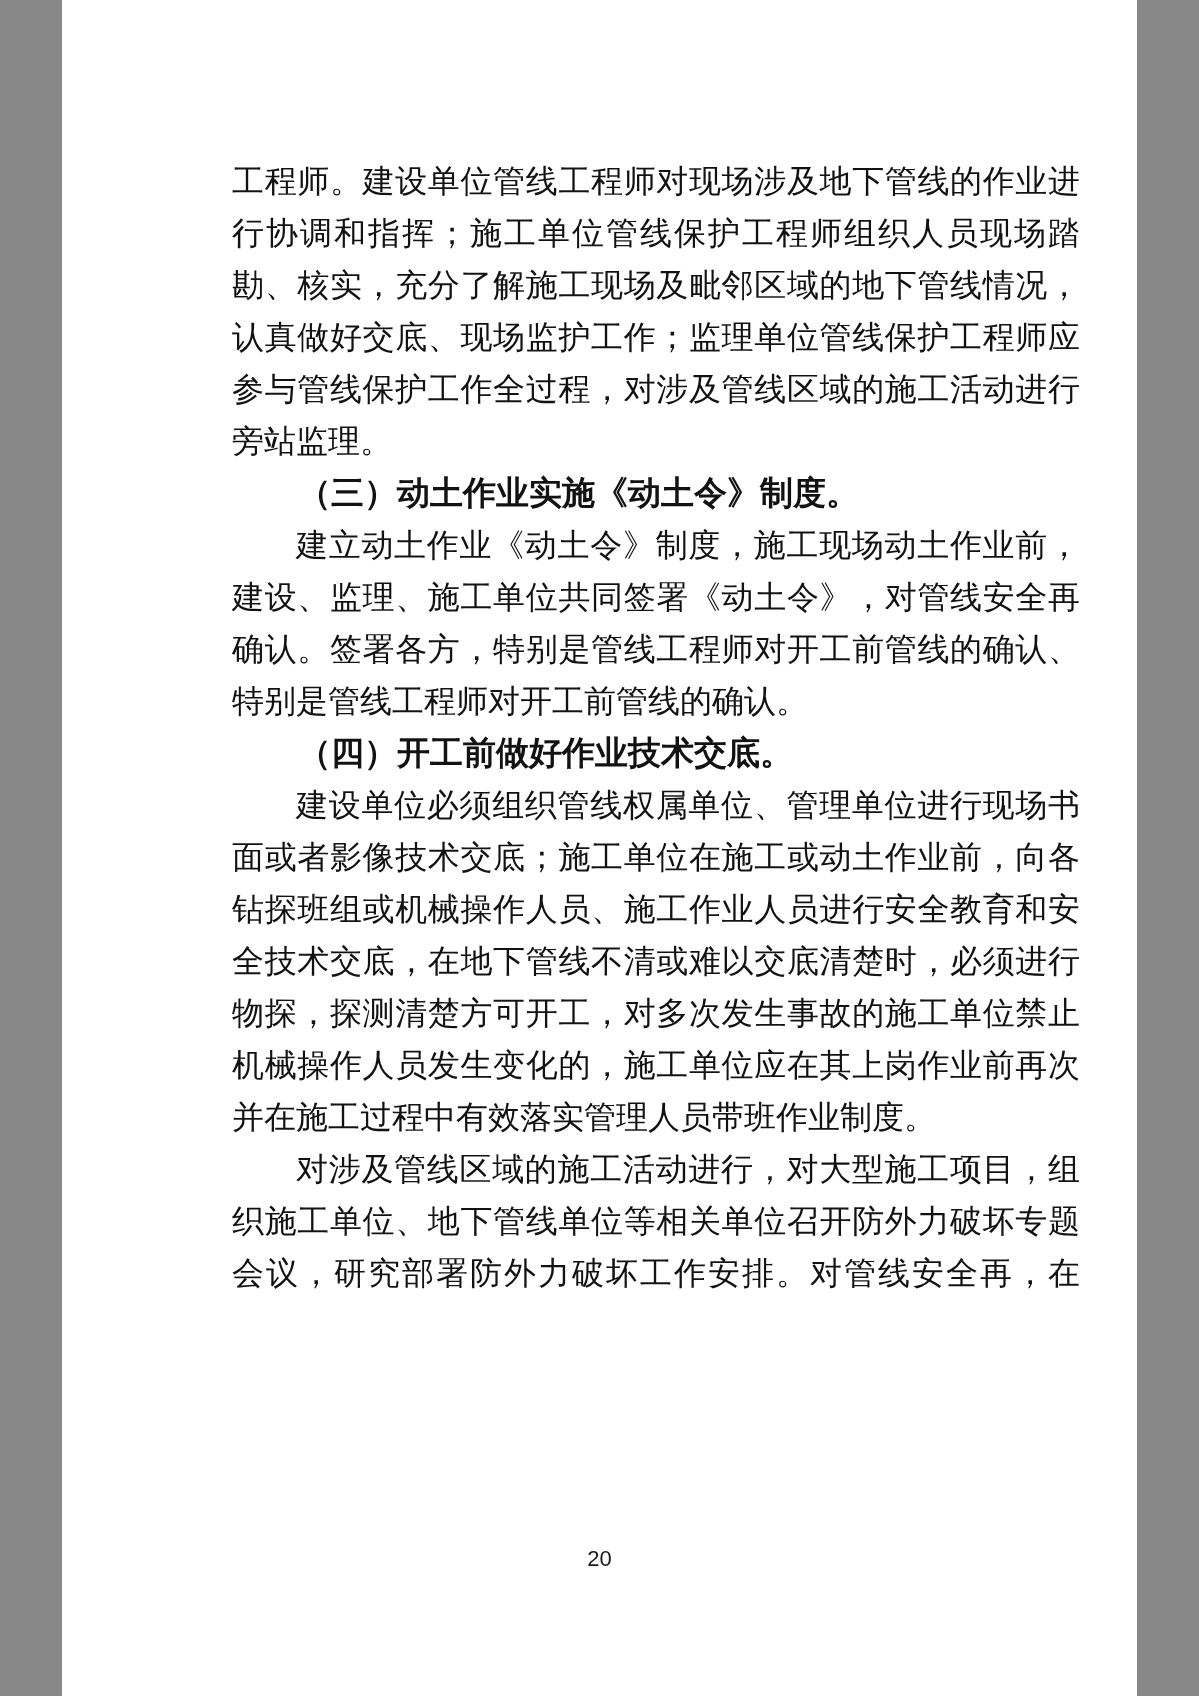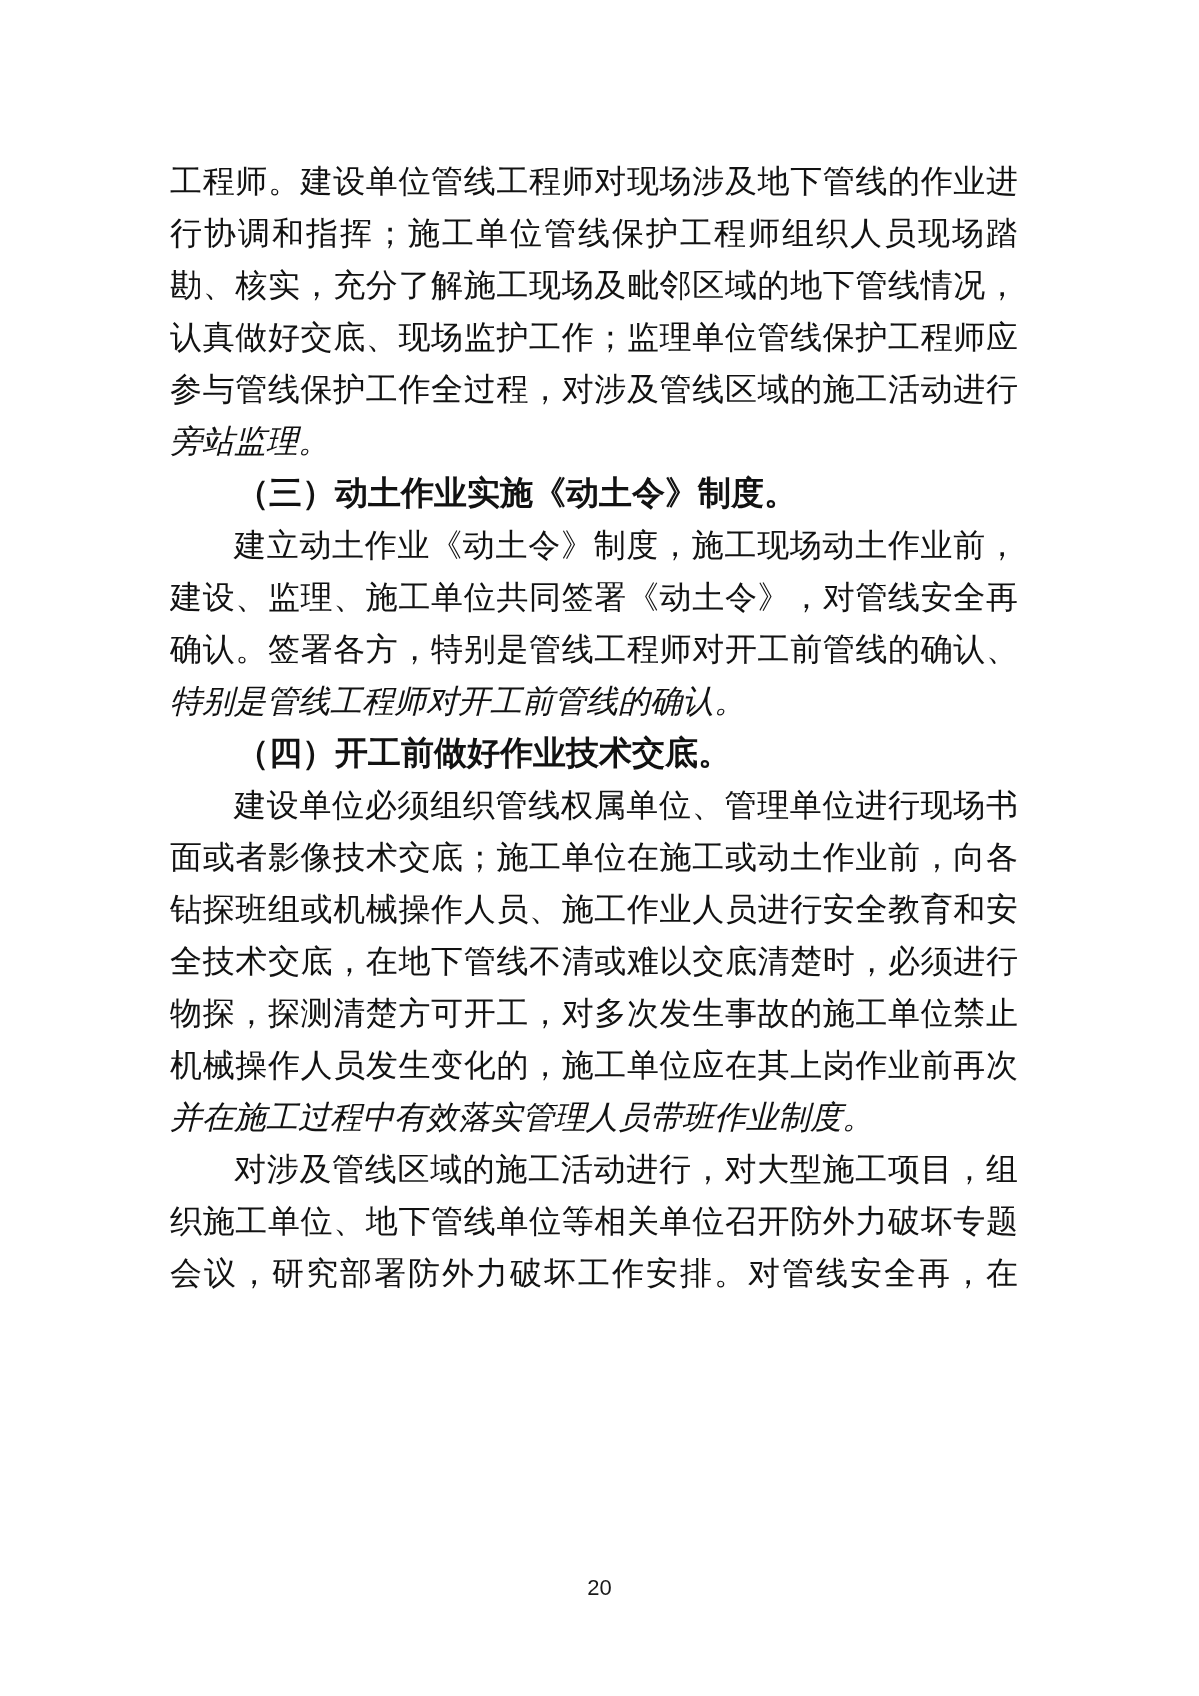--- a/index.html
+++ b/index.html
@@ -2,21 +2,21 @@
 <html><head>
 <meta charset="utf-8">
 <style>
   html, body {
     margin: 0;
     padding: 0;
     background: #888;
   }
   .page {
     position: relative;
-    width: 1199px;
+    width: 1075px;
     height: 1696px;
     margin: 0 auto;
     background: #ffffff;
     overflow: hidden;
     font-family: "Liberation Serif", "DejaVu Serif", serif;
     color: #121212;
   }
   .doc-body {
     position: absolute;
     left: 170px;
@@ -30,39 +30,37 @@
     letter-spacing: 0;
     text-align: justify;
     text-align-last: justify;
     overflow: hidden;
   }
   .line.indent {
     text-indent: 2em;
   }
   .line.para-end {
     text-align-last: left;
-    font-style: italic;
   }
   .line.heading {
     font-weight: bold;
     text-align-last: left;
     text-indent: 2em;
     font-size: 33px;
   }
   .page-number {
     position: absolute;
     left: 0;
     top: 1544px;
     width: 100%;
     text-align: center;
     font-family: "Liberation Sans", "DejaVu Sans", sans-serif;
     font-size: 22px;
     line-height: 30px;
     color: #1a1a1a;
-    margin-top: 29px;
   }
 </style>
 </head>
 <body>
 
 <div class="page">
   <div class="doc-body">
       <div class="line">工程师。建设单位管线工程师对现场涉及地下管线的作业进</div>
       <div class="line">行协调和指挥；施工单位管线保护工程师组织人员现场踏</div>
       <div class="line">勘、核实，充分了解施工现场及毗邻区域的地下管线情况，</div>

